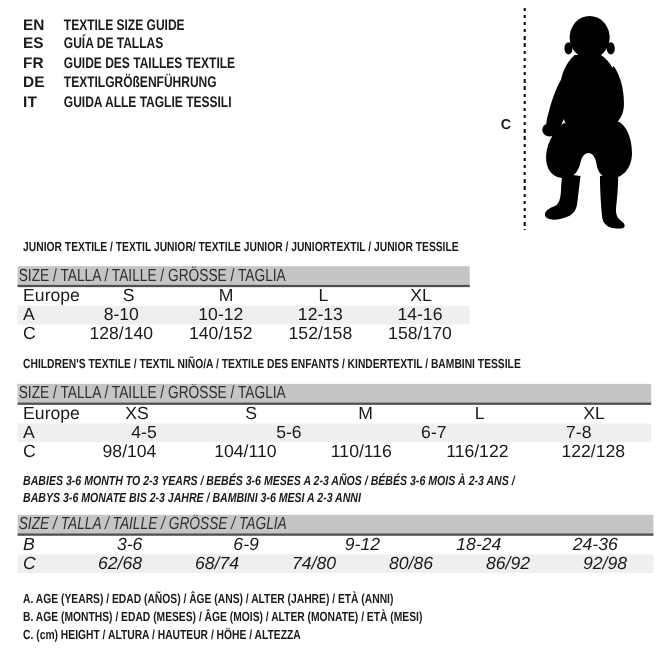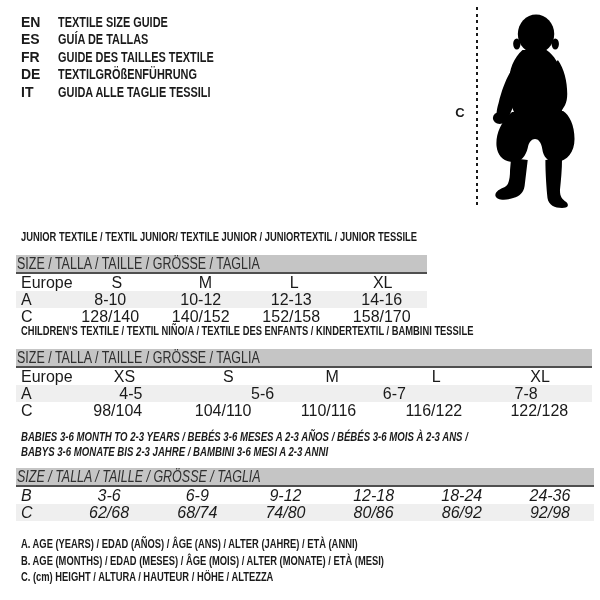--- a/index.html
+++ b/index.html
@@ -32,21 +32,21 @@
   .figure{position:absolute;left:450px;top:5px;width:148px;height:206px;}
   .dash{position:absolute;left:26px;top:2px;width:2px;height:202px;
         background:repeating-linear-gradient(to bottom,var(--text) 0 3px,transparent 3px 6.5px);}
   .c-label{position:absolute;left:2px;top:100px;width:16px;text-align:center;
            font-weight:bold;font-size:13px;}
   .baby{position:absolute;left:33px;top:3px;width:104px;height:200px;}
   .baby *{fill:var(--silhouette);}
 
   
   .tbl{position:absolute;left:16px;}
-  .s1{top:230px;width:411px;}
+  .s1{top:217px;width:411px;}
   .s2{top:324px;width:576px;}
   .s3{top:430px;width:578px;font-style:italic;}
   .tbl .title{font-size:12px;font-weight:bold;line-height:15px;margin:0 0 10px 5px;}
   .s3 .title{margin-bottom:8px;}
   .thead{height:19px;line-height:17px;background:var(--table-header-bg);
          border-bottom:2px solid var(--table-header-border);
          padding-left:1px;font-size:16px;color:#2f2f2f;overflow:hidden;}
   .row{display:flex;height:17px;line-height:17px;font-size:16px;}
   .row.alt{background:var(--alt-row-bg);}
   .lbl{flex:0 0 49px;padding-left:5px;}
@@ -166,21 +166,20 @@
   <section class="tbl s3">
     <h2 class="title"><span class="cond-wrap">BABIES 3-6 MONTH TO 2-3 YEARS / BEBÉS 3-6 MESES A 2-3 AÑOS / BÉBÉS 3-6 MOIS À 2-3 ANS / BABYS 3-6 MONATE BIS 2-3 JAHRE / BAMBINI 3-6 MESI A 2-3 ANNI</span></h2>
     <div>
       <div class="thead"><span class="cond">SIZE / TALLA / TAILLE / GRÖSSE / TAGLIA</span></div>
       <div>
           <div class="row">
             <div class="lbl">B</div>
             <div class="val">3-6</div>
             <div class="val">6-9</div>
             <div class="val">9-12</div>
-            <div class="val">12-18</div>
             <div class="val">18-24</div>
             <div class="val">24-36</div>
           </div>
           <div class="row alt">
             <div class="lbl">C</div>
             <div class="val">62/68</div>
             <div class="val">68/74</div>
             <div class="val">74/80</div>
             <div class="val">80/86</div>
             <div class="val">86/92</div>

